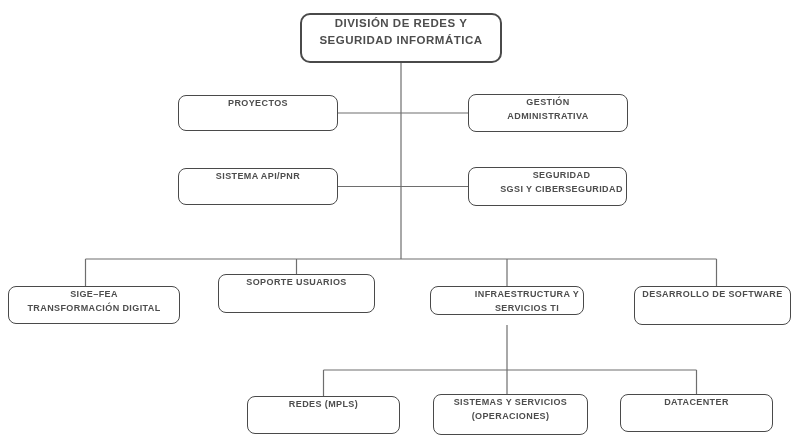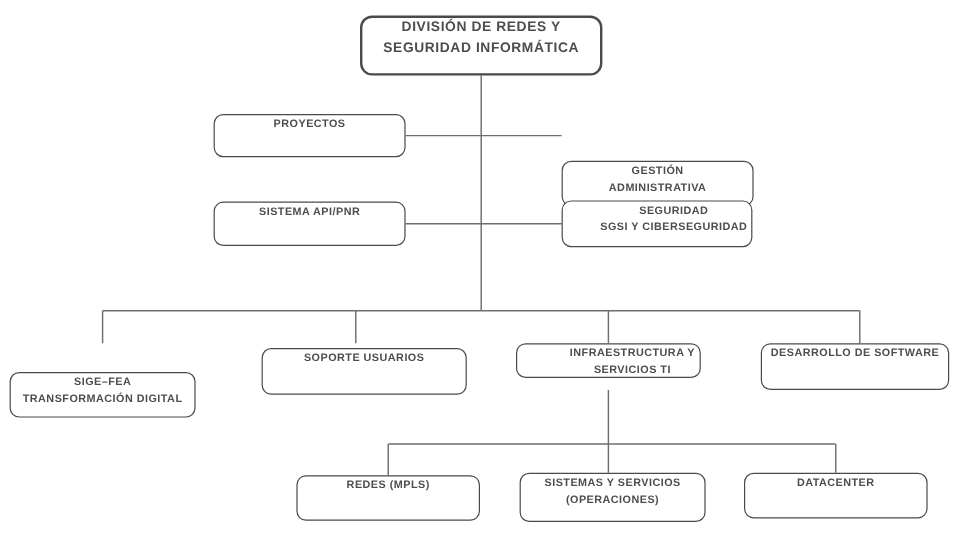--- a/index.html
+++ b/index.html
@@ -40,25 +40,25 @@
   .node-label { white-space: pre-line; }
   .node-root {
     left: 300px; top: 13px; width: 202px; height: 50px;
     border-width: 2px;
     border-radius: 10px;
     font-size: 11.5px;
     line-height: 17px;
     letter-spacing: 0.5px;
   }
   .node-proyectos   { left: 178px; top:  95px; width: 160px; height: 36px; }
-  .node-gestion     { left: 468px; top:  94px; width: 160px; height: 38px; margin-top: 40px; }
+  .node-gestion     { left: 468px; top:  94px; width: 160px; height: 38px; }
   .node-sistema     { left: 178px; top: 168px; width: 160px; height: 37px; }
   .node-seguridad   { left: 468px; top: 167px; width: 159px; height: 39px; padding-left: 28px; }
-  .node-sige        { left:   8px; top: 286px; width: 155px; height: 38px; margin-top: 24px; }
-  .node-soporte     { left: 218px; top: 290px; width: 171px; height: 39px; }
+  .node-sige        { left:   8px; top: 286px; width: 172px; height: 38px; }
+  .node-soporte     { left: 218px; top: 274px; width: 157px; height: 39px; }
   .node-infra       { left: 430px; top: 286px; width: 154px; height: 29px; padding-left: 40px; }
   .node-desarrollo  { left: 634px; top: 286px; width: 157px; height: 39px; }
   .node-redes       { left: 247px; top: 396px; width: 153px; height: 38px; }
   .node-sistemasops { left: 433px; top: 394px; width: 155px; height: 41px; }
   .node-datacenter  { left: 620px; top: 394px; width: 153px; height: 38px; }
 </style>
 </head>
 <body>
 
 <div class="canvas">

